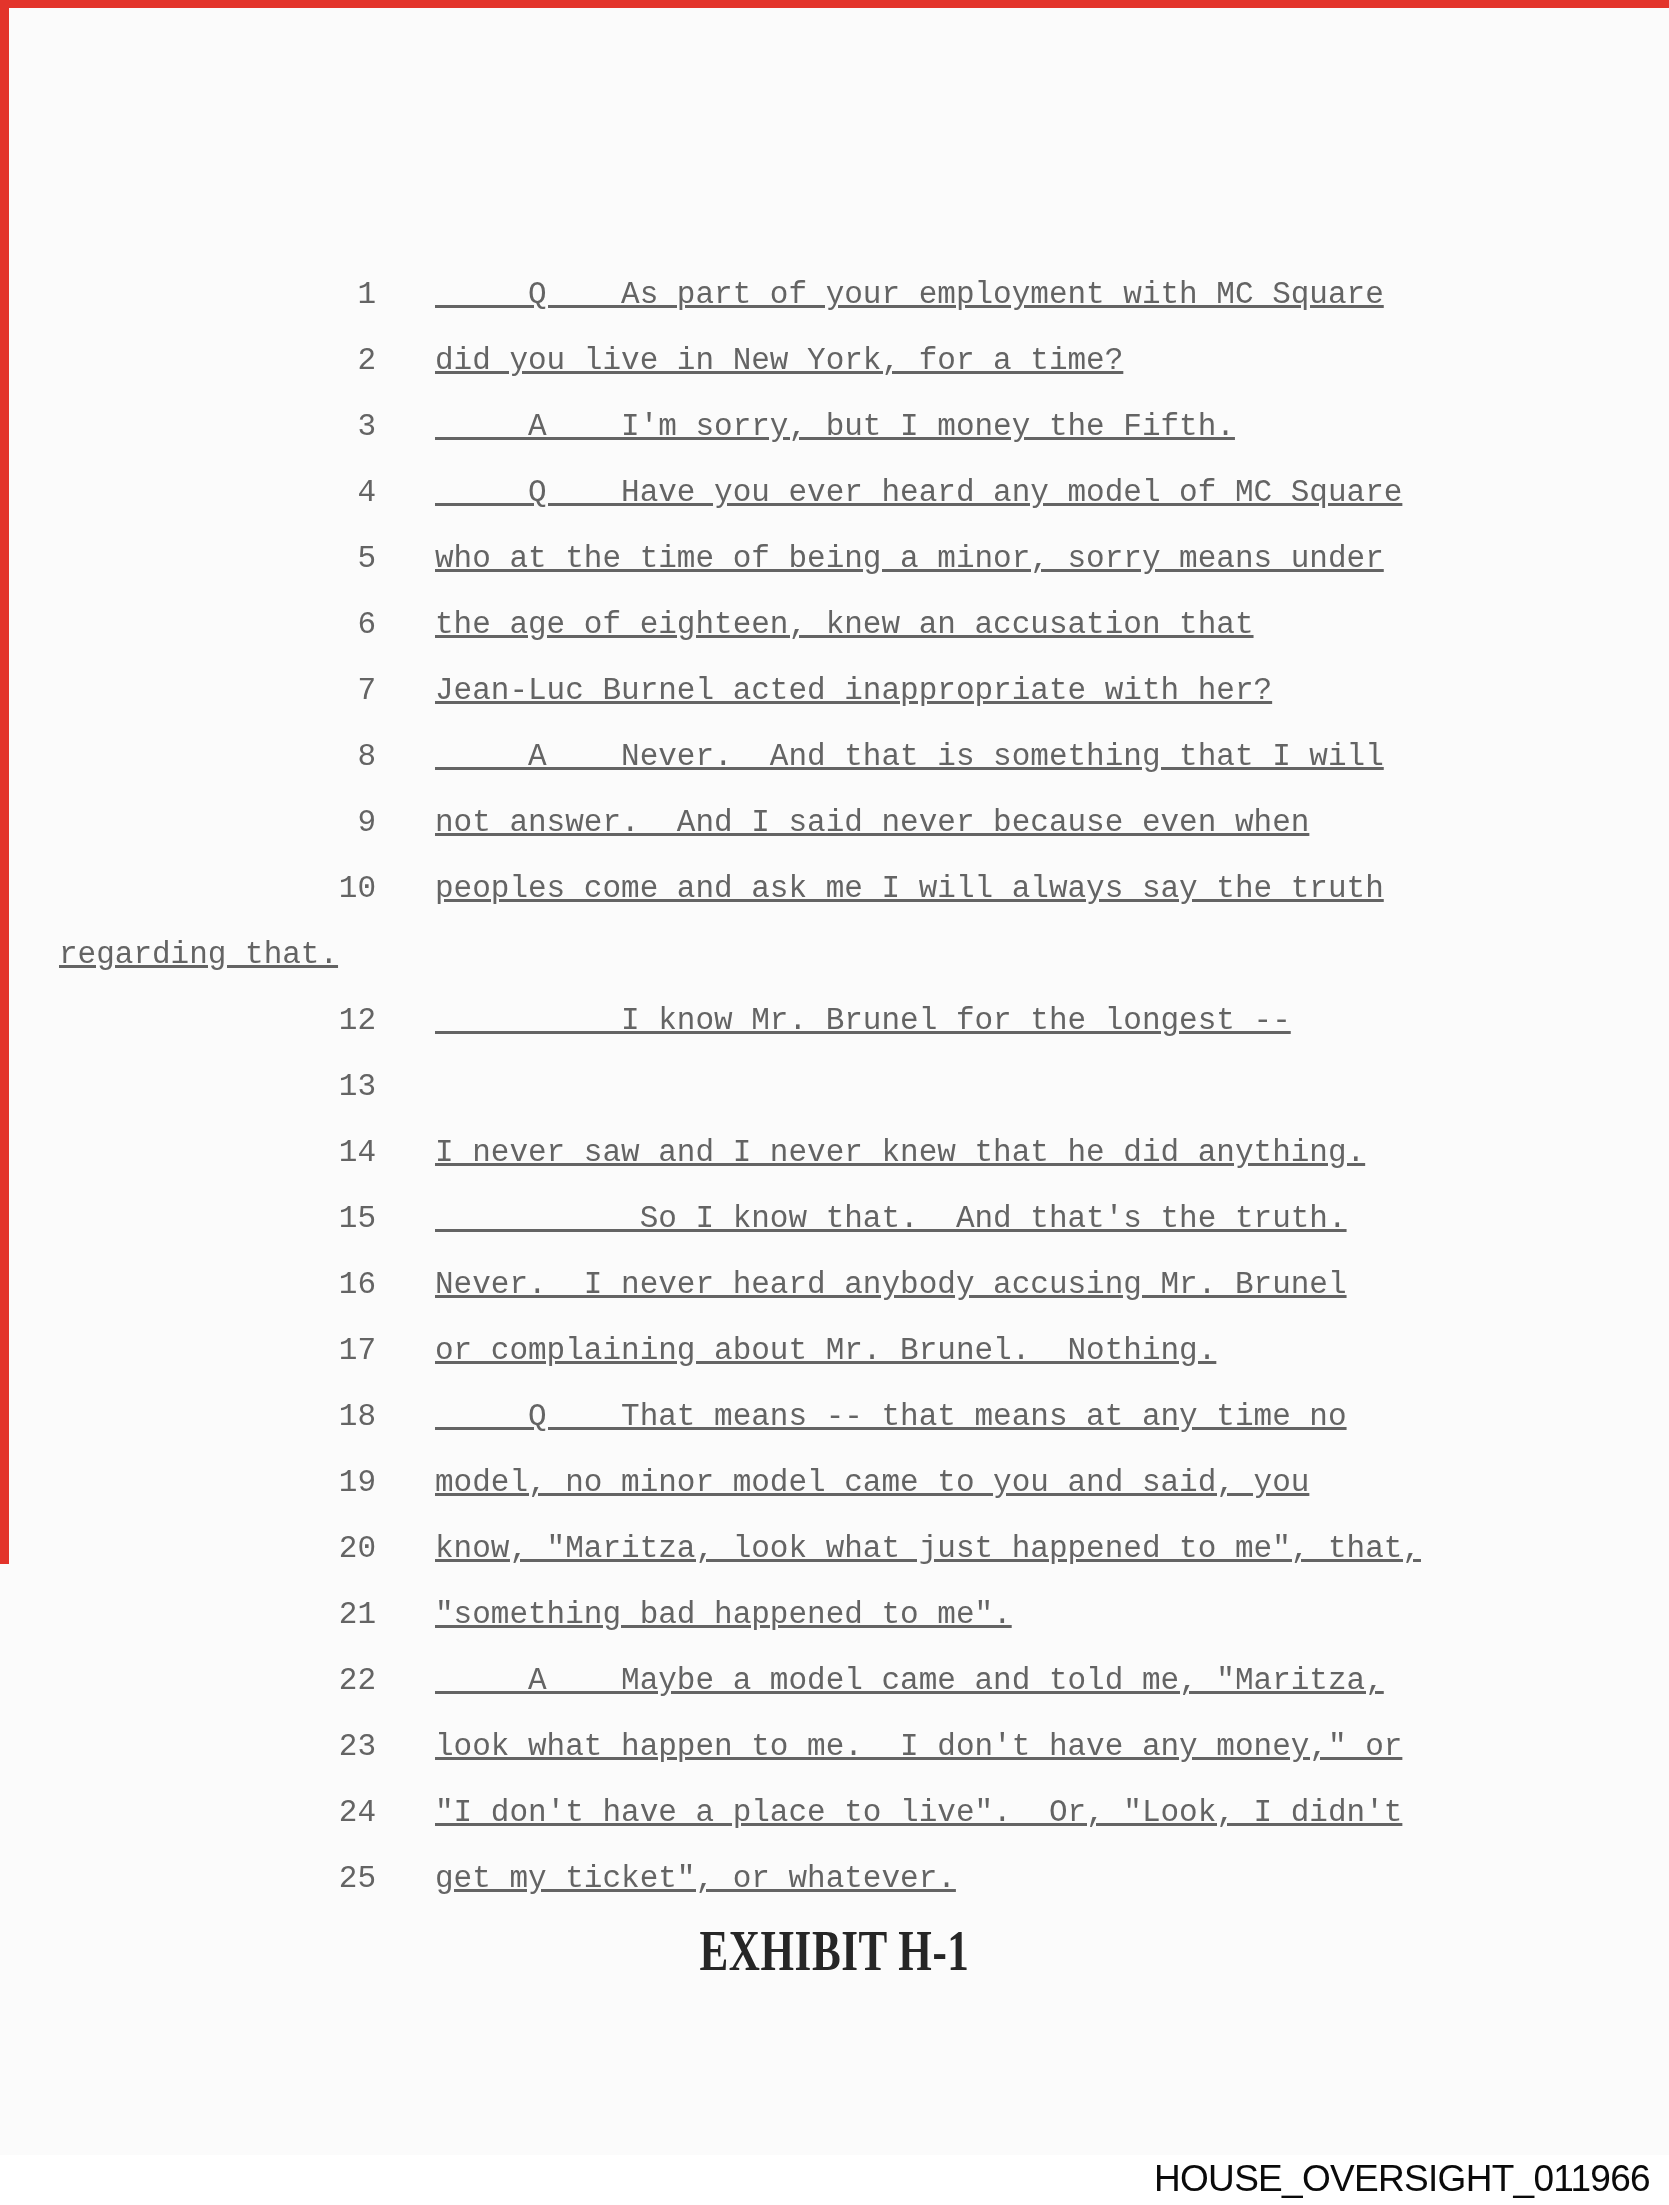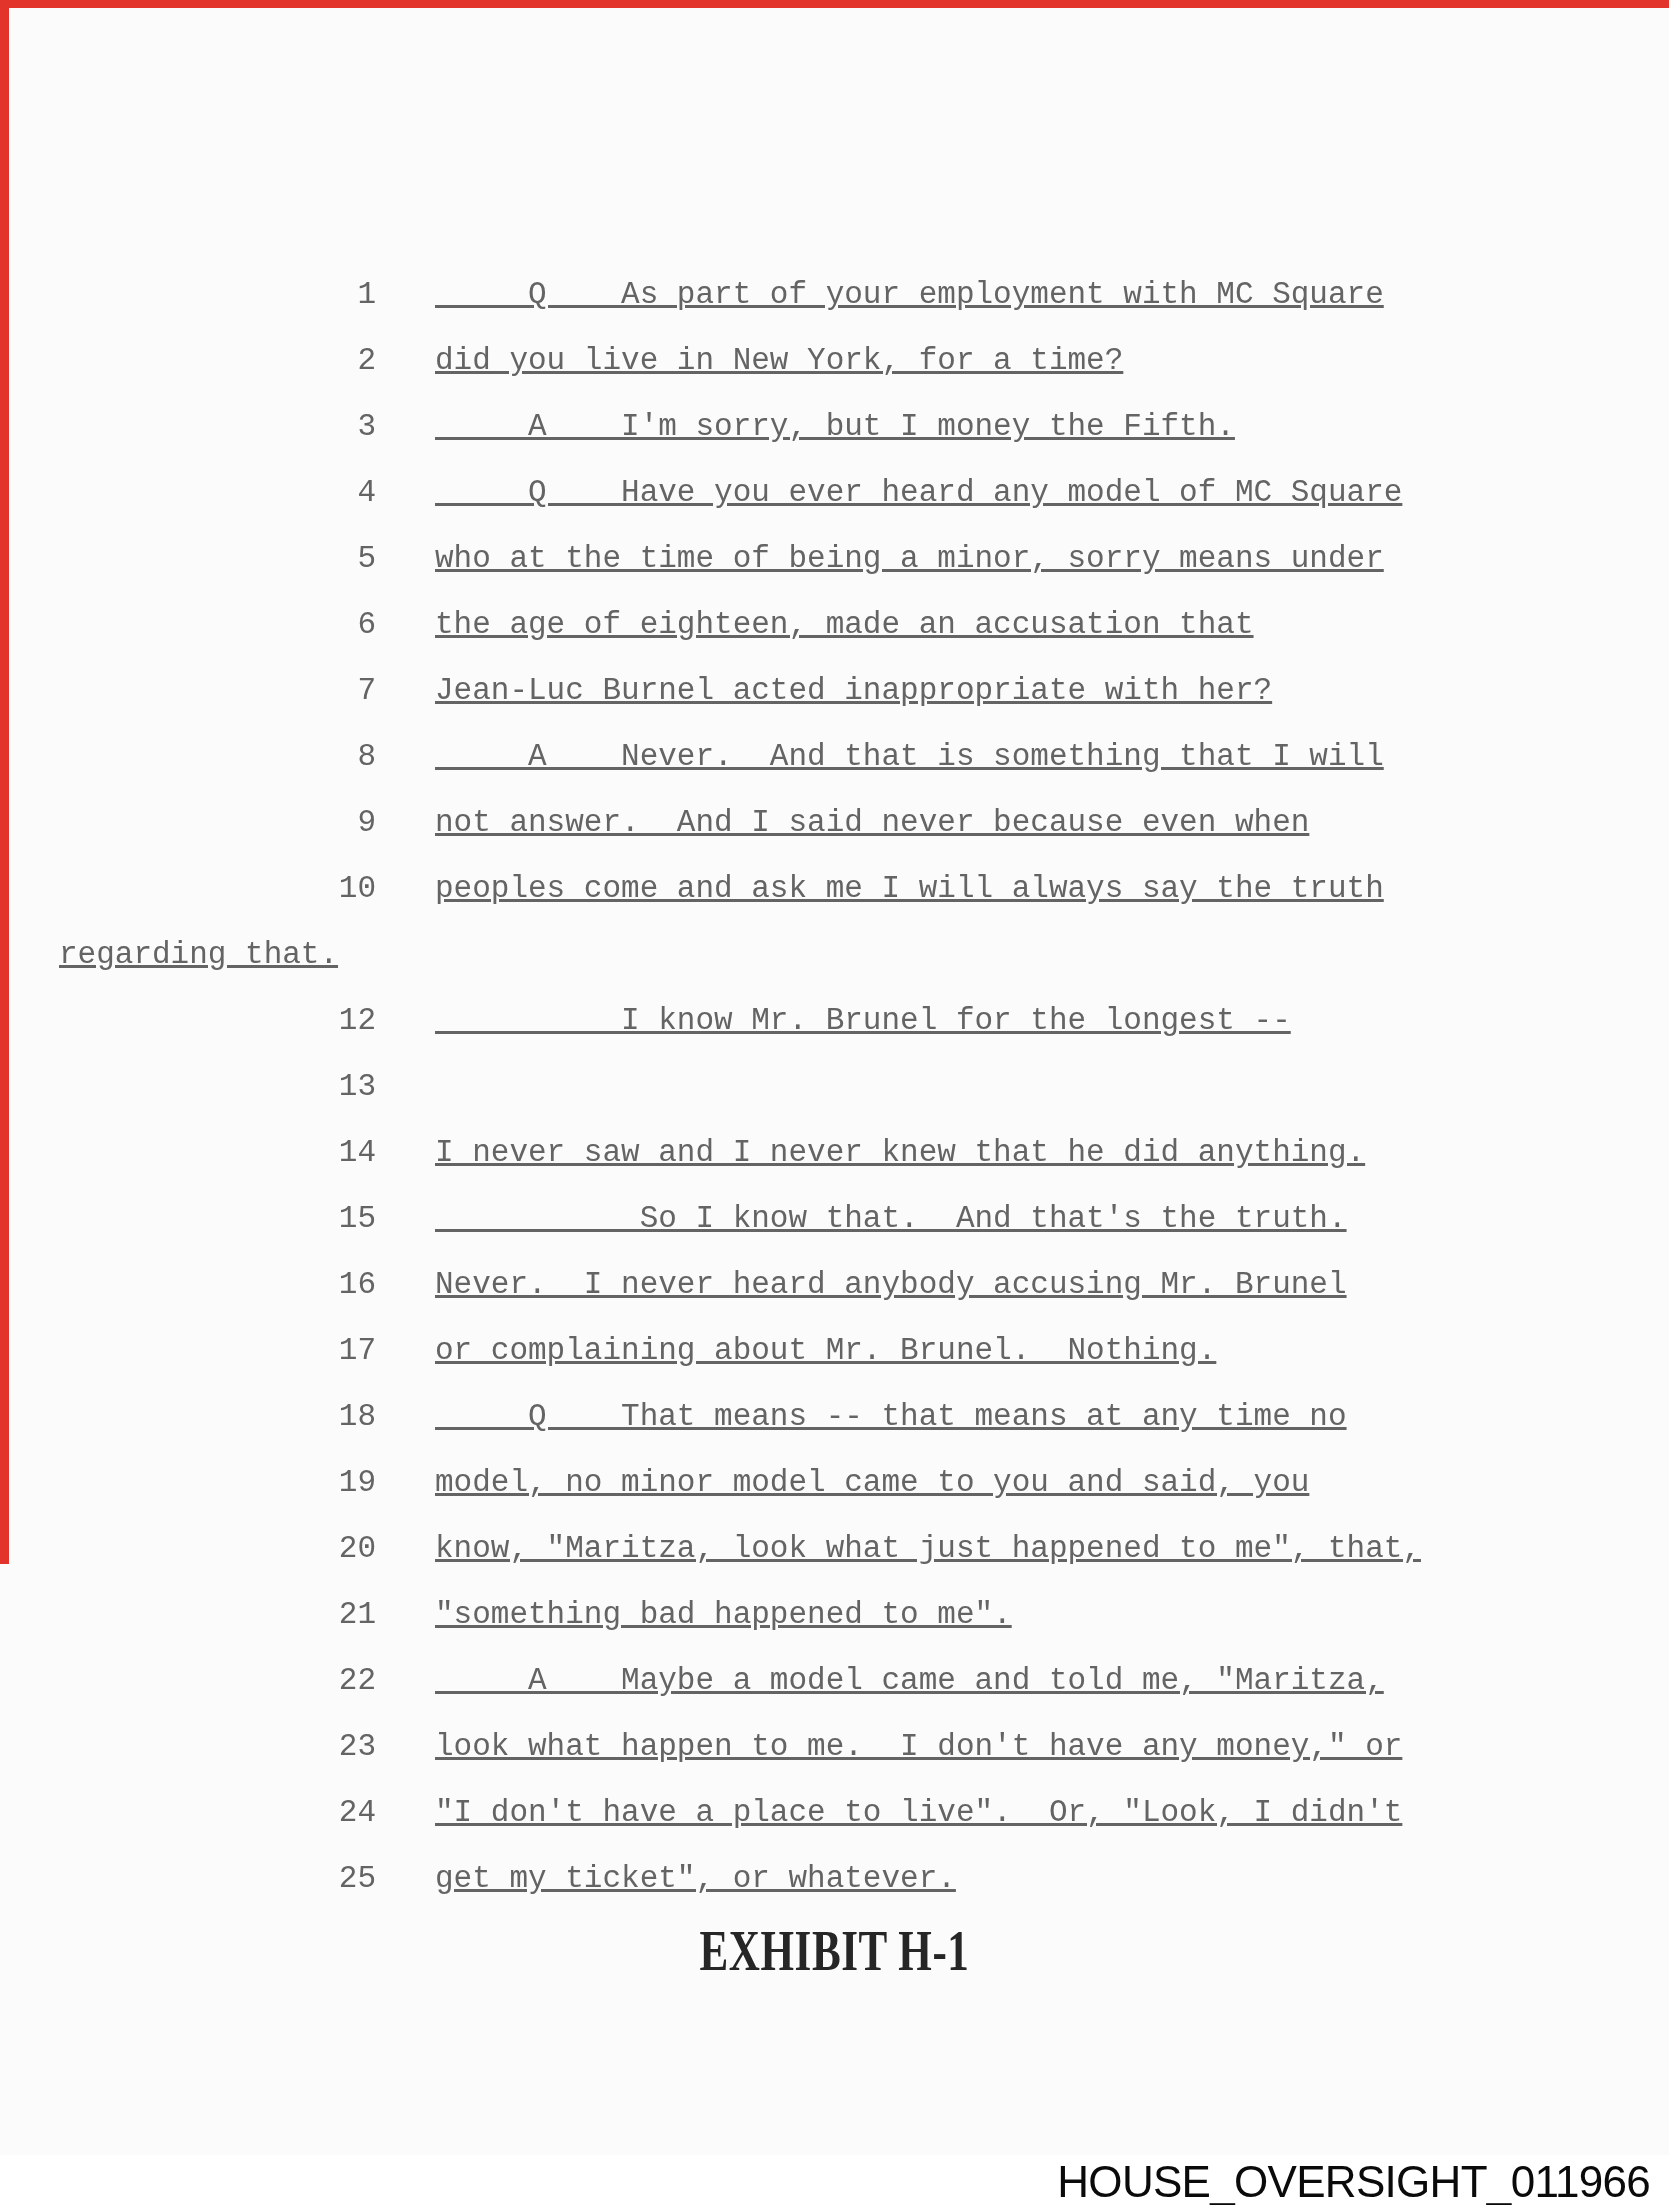--- a/index.html
+++ b/index.html
@@ -74,21 +74,21 @@
     line-height: 1;
     letter-spacing: 0.7px;
     color: var(--exhibit-black, #262626);
     transform: scaleX(0.77);
   }
   .bates {
     position: absolute;
     top: 2160px;
     right: 19px;
     font-family: "Liberation Sans", "DejaVu Sans", sans-serif;
-    font-size: 44px;
+    font-size: 37px;
     line-height: 1;
     letter-spacing: -0.7px;
     color: var(--stamp-black, #0a0a0a);
   }
 </style>
 </head>
 <body>
 
 <div class="page-scan"></div>
 
@@ -105,21 +105,21 @@
     <div class="line">
     <span class="ln">3</span><span class="lt">     A    I'm sorry, but I money the Fifth.</span>
   </div>
     <div class="line">
     <span class="ln">4</span><span class="lt">     Q    Have you ever heard any model of MC Square</span>
   </div>
     <div class="line">
     <span class="ln">5</span><span class="lt">who at the time of being a minor, sorry means under</span>
   </div>
     <div class="line">
-    <span class="ln">6</span><span class="lt">the age of eighteen, made an accusation that</span>
+    <span class="ln">6</span><span class="lt">the age of eighteen, knew an accusation that</span>
   </div>
     <div class="line">
     <span class="ln">7</span><span class="lt">Jean-Luc Burnel acted inappropriate with her?</span>
   </div>
     <div class="line">
     <span class="ln">8</span><span class="lt">     A    Never.  And that is something that I will</span>
   </div>
     <div class="line">
     <span class="ln">9</span><span class="lt">not answer.  And I said never because even when</span>
   </div>

